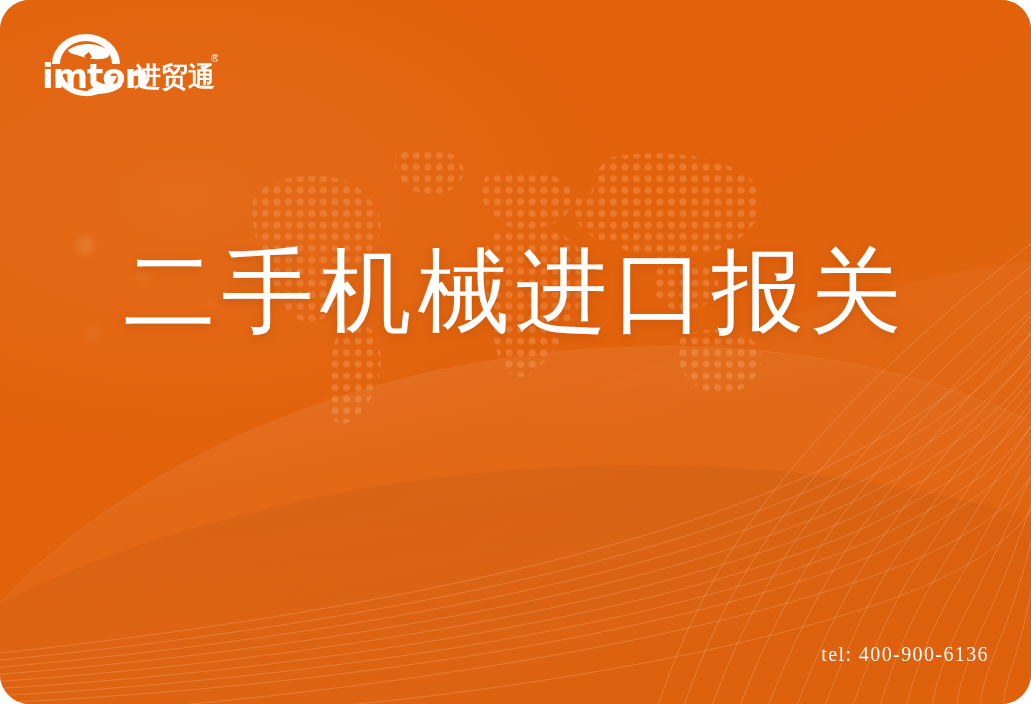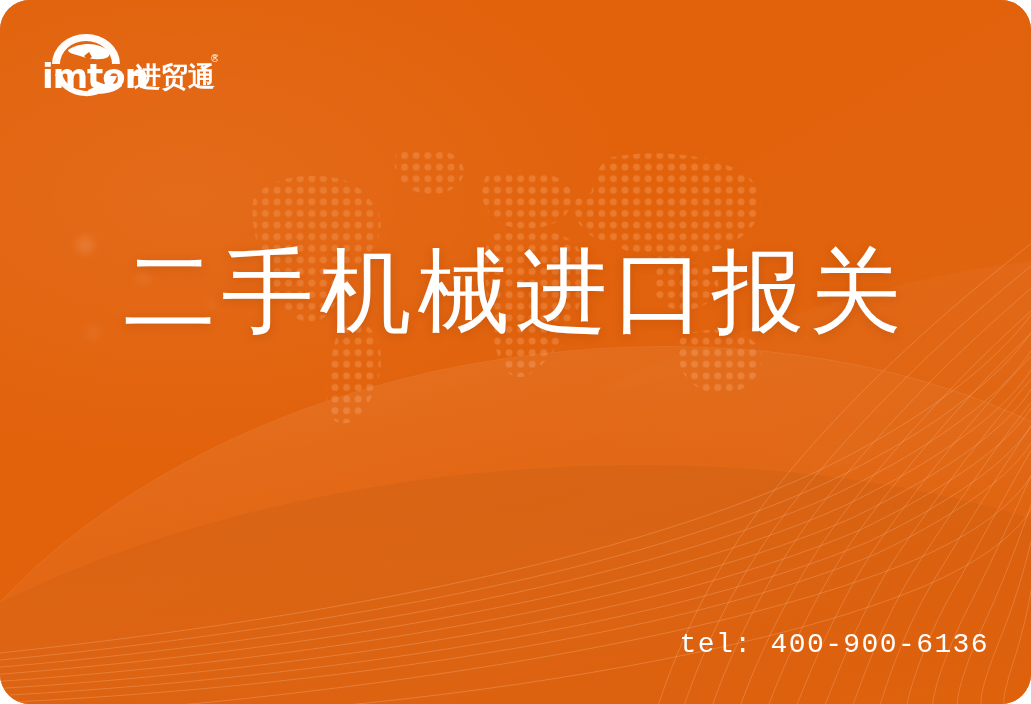--- a/index.html
+++ b/index.html
@@ -116,24 +116,24 @@
     line-height: 128px;
     font-weight: 400;
     letter-spacing: 6px;
     white-space: nowrap;
   }
 
   
   .tel {
     position: absolute;
     right: 42px;
-    bottom: 44px;
+    bottom: 38px;
     color: #ffffff;
-    font-family: Liberation Mono, monospace;
-    font-size: 28px;
+    font-family: Liberation Serif, serif;
+    font-size: 20px;
     letter-spacing: 1.4px;
     white-space: nowrap;
   }
 </style>
 </head>
 <body>
 
 <div id="poster">
 
   <div class="bg-base"></div>

